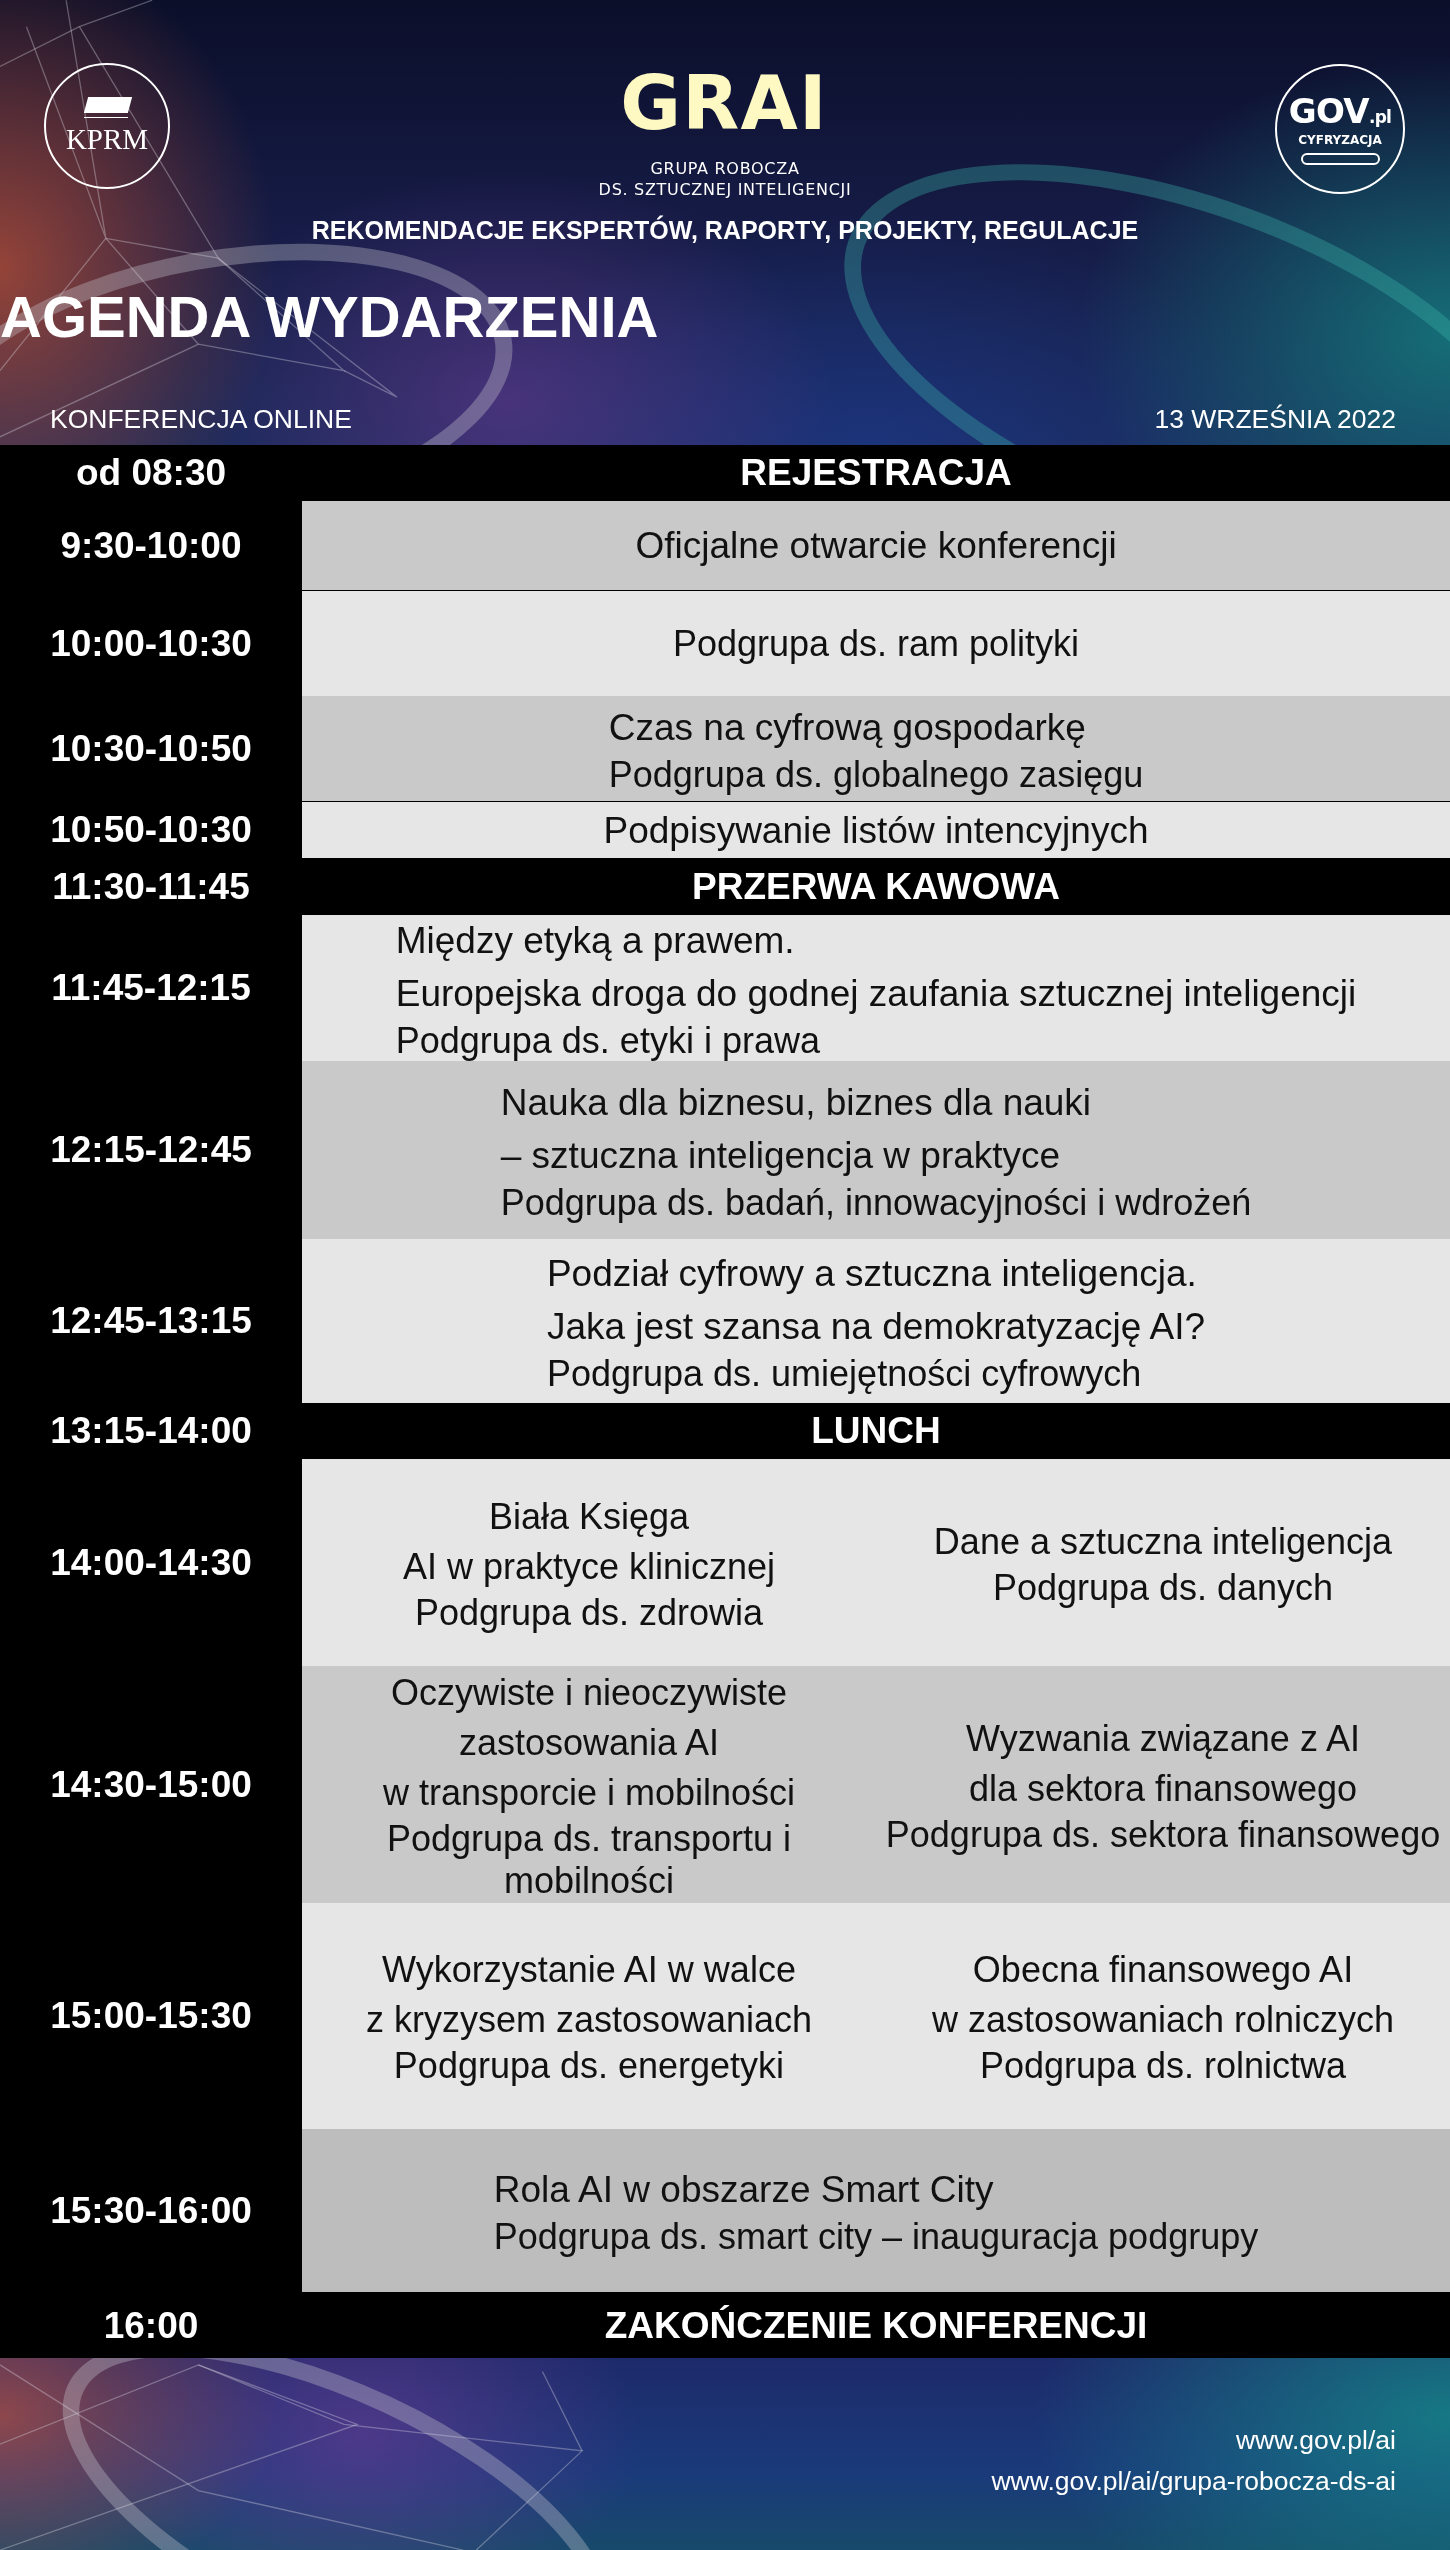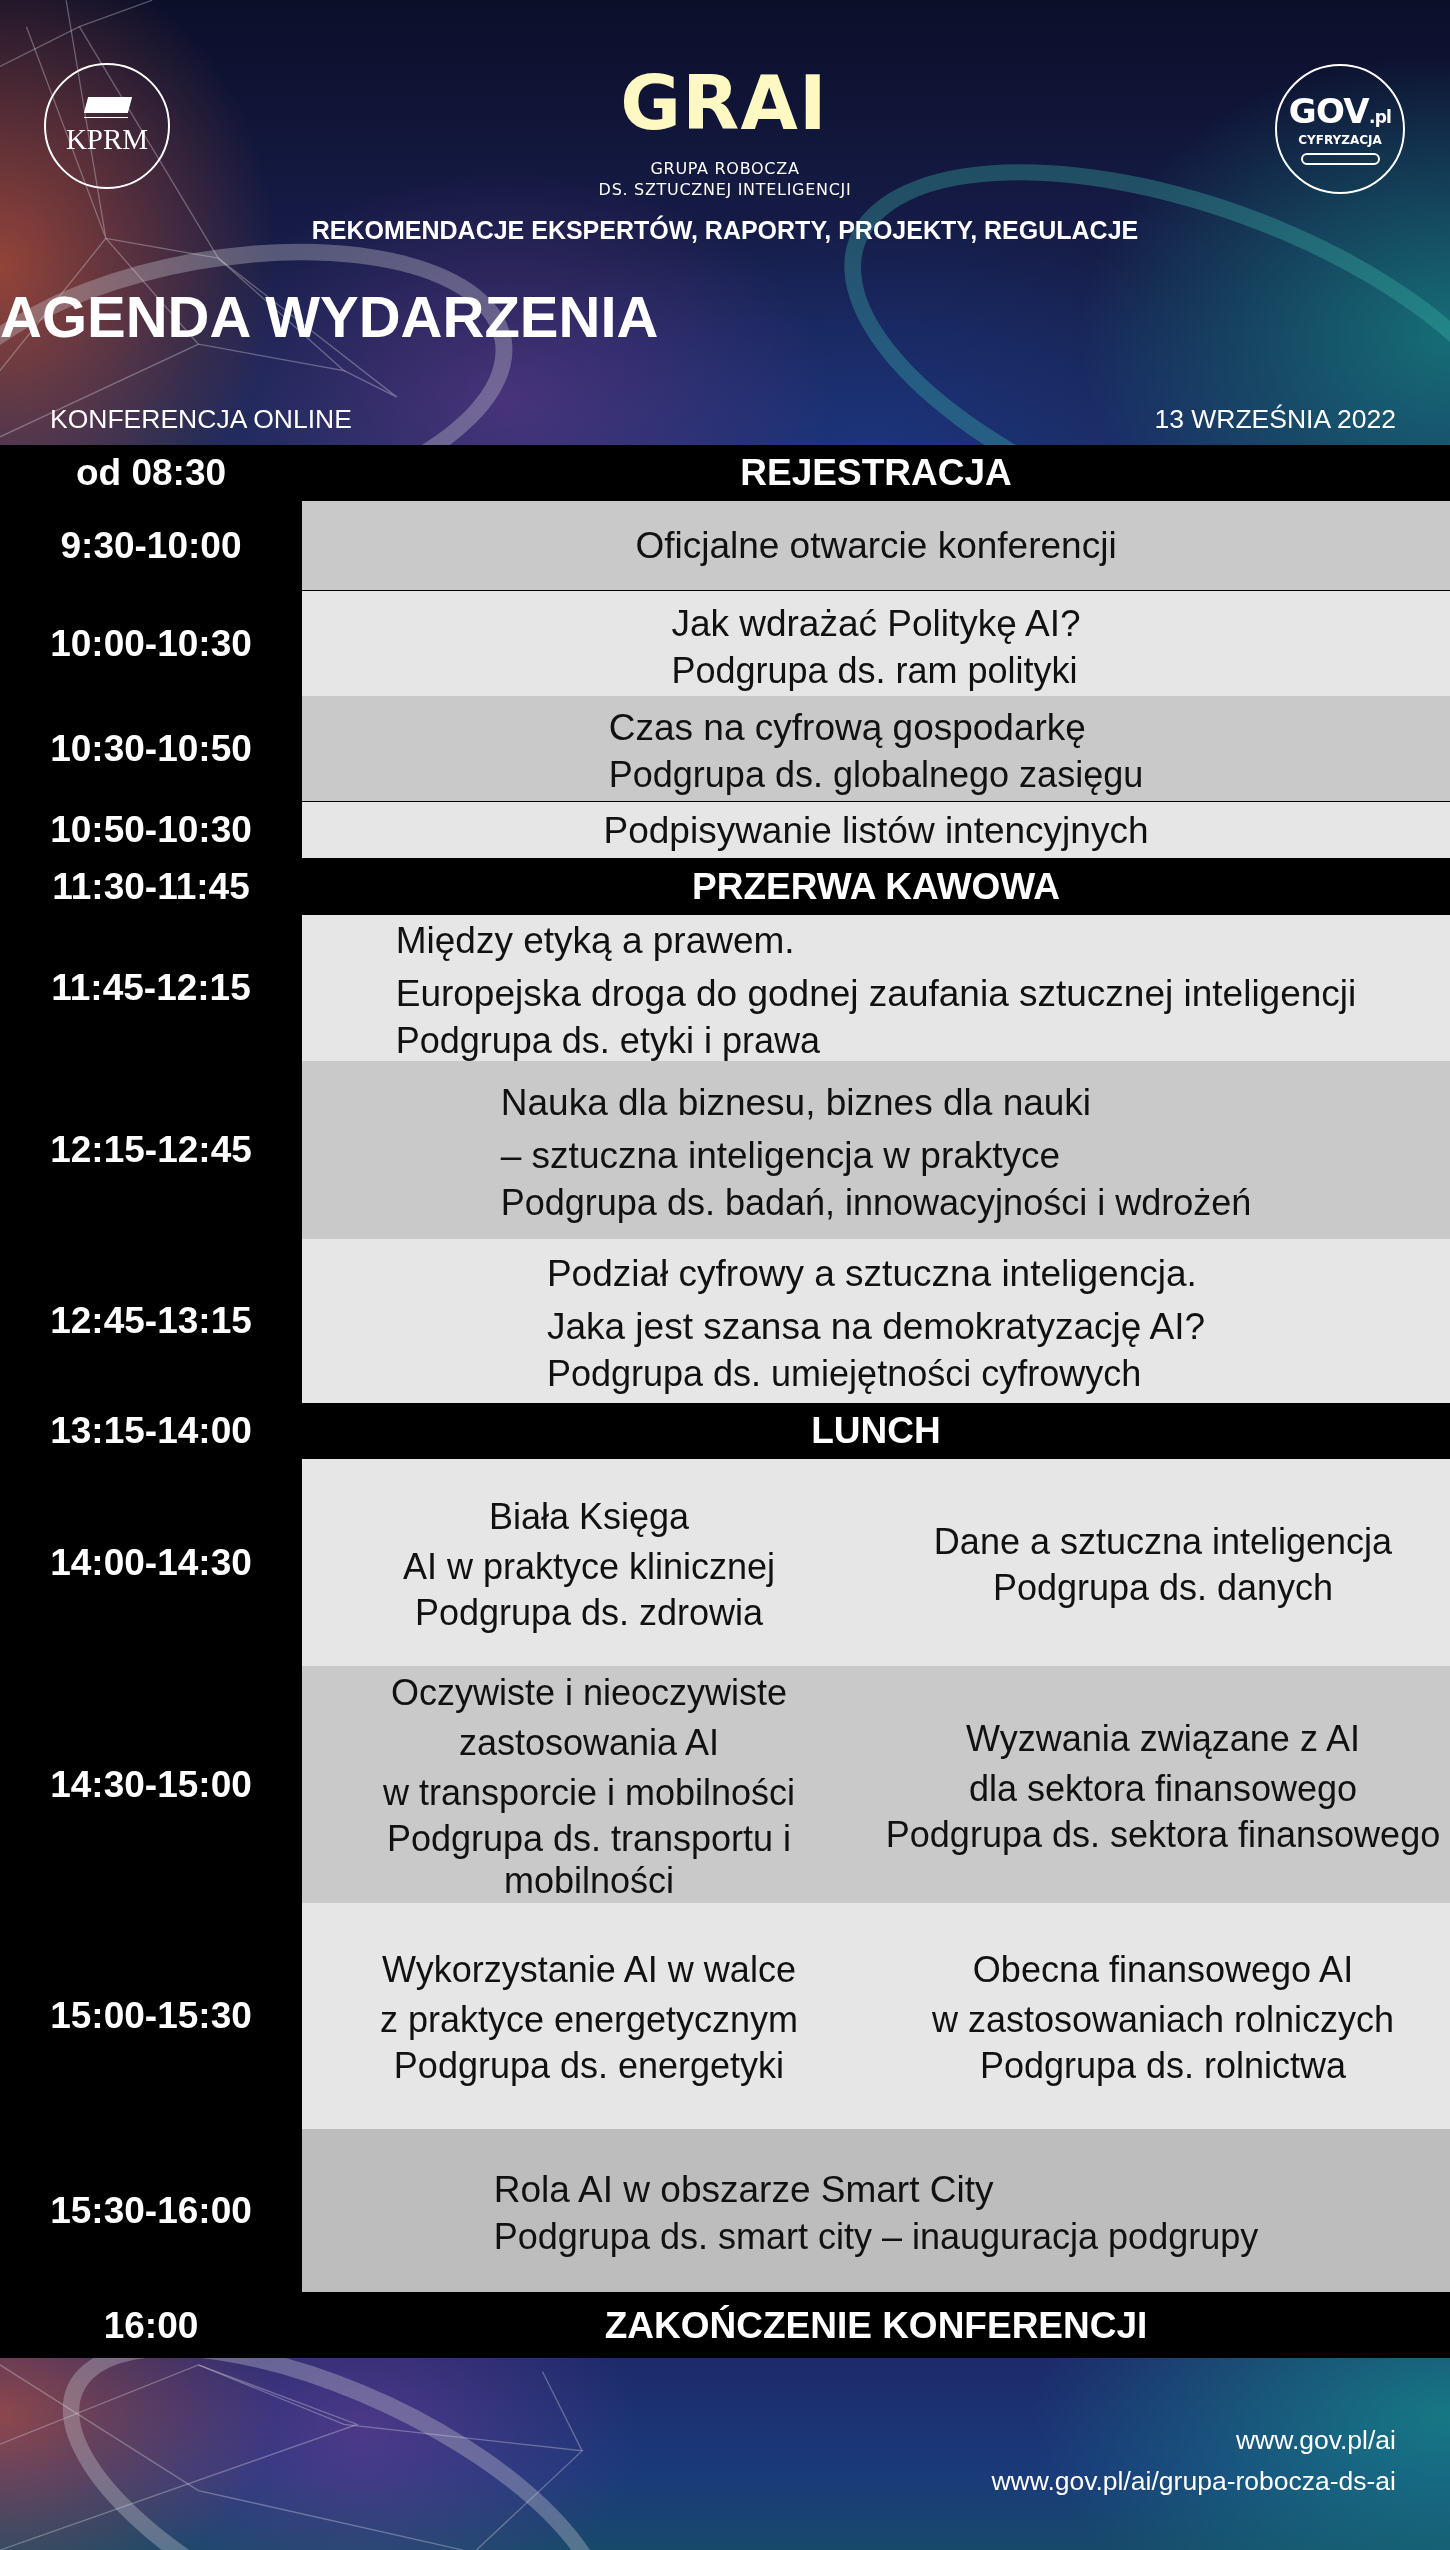--- a/index.html
+++ b/index.html
@@ -114,21 +114,20 @@
       <div class="session">
           <div class="stitle">Oficjalne otwarcie konferencji</div>
         </div>
     </div>
   </div>
 
   <div class="row" style="top:146px; height:106px;">
     <div class="time">10:00-10:30</div>
     <div class="content light">
       <div class="session">
-        <div class="stitle">Jak wdrażać Politykę AI?</div>
         <div class="ssub">Podgrupa ds. ram polityki</div>
       </div>
     </div>
   </div>
 
   <div class="row" style="top:251px; height:105px;">
     <div class="time">10:30-10:50</div>
     <div class="content dark">
       <div class="session">
         <div class="stitle">Czas na cyfrową gospodarkę</div>
@@ -224,21 +223,21 @@
       </div>
     </div>
   </div>
 
   <div class="row" style="top:1458px; height:226px;">
     <div class="time">15:00-15:30</div>
     <div class="content light">
       <div class="two">
         <div class="col">
           <div class="stitle">Wykorzystanie AI w walce</div>
-          <div class="stitle">z praktyce energetycznym</div>
+          <div class="stitle">z kryzysem zastosowaniach</div>
           <div class="ssub">Podgrupa ds. energetyki</div>
         </div>
         <div class="col">
           <div class="stitle">Obecna finansowego AI</div>
           <div class="stitle">w zastosowaniach rolniczych</div>
           <div class="ssub">Podgrupa ds. rolnictwa</div>
         </div>
       </div>
     </div>
   </div>

